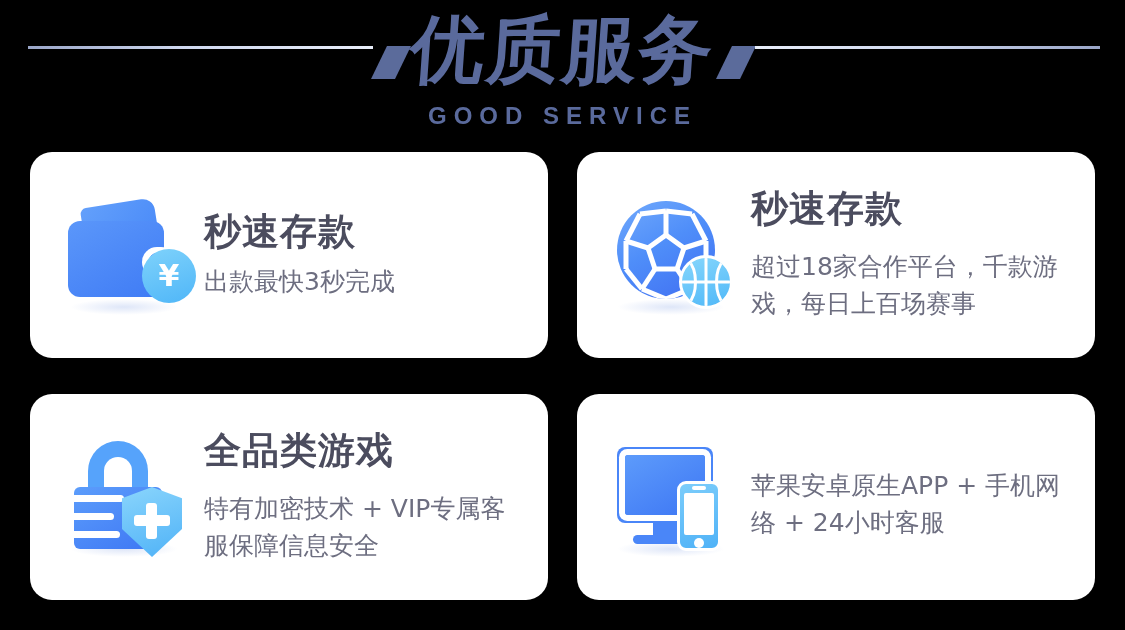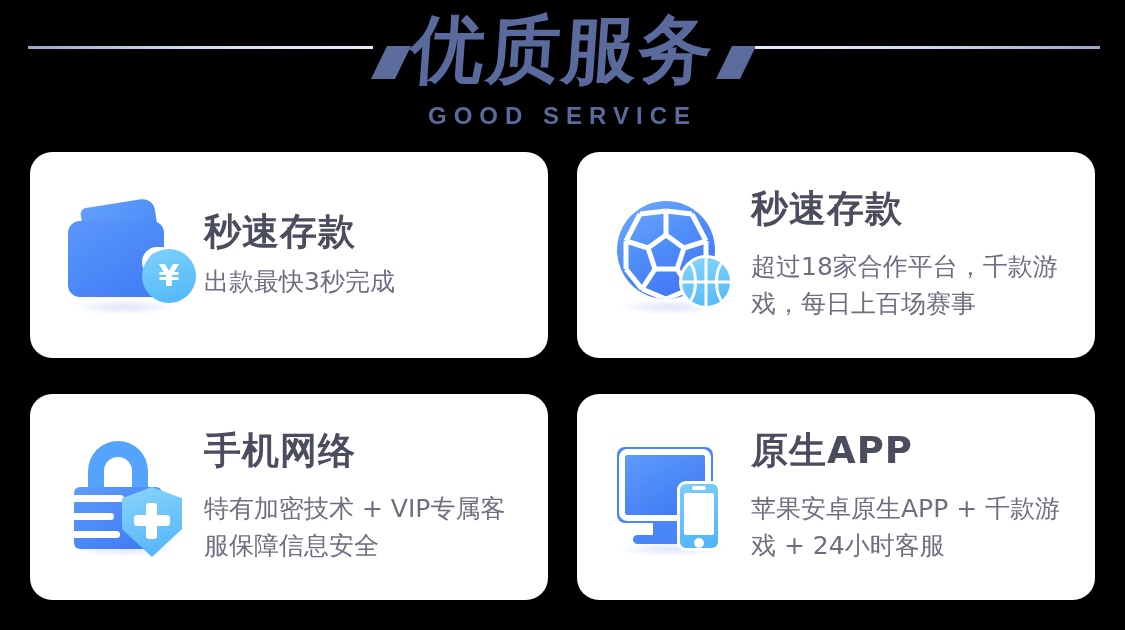--- a/index.html
+++ b/index.html
@@ -327,37 +327,36 @@
         <div class="lk-shackle"></div>
         <div class="lk-body"></div>
         <div class="lk-bar b1"></div>
         <div class="lk-bar b2"></div>
         <div class="lk-bar b3"></div>
         <div class="shield"></div>
         <div class="shield-plus-h"></div>
         <div class="shield-plus-v"></div>
       </div>
       <div class="card-text">
-        <div class="card-title">手机网络</div>
+        <div class="card-title">全品类游戏</div>
         <div class="card-sub two-line">特有加密技术 + VIP专属客服保障信息安全</div>
       </div>
     </div>
 
     <div class="card">
       <div class="card-icon">
         <div class="ico-shadow"></div>
         <div class="mon-frame"></div>
         <div class="mon-screen"></div>
         <div class="mon-neck"></div>
         <div class="mon-base"></div>
         <div class="phone"></div>
         <div class="ph-screen"></div>
         <div class="ph-speaker"></div>
         <div class="ph-home"></div>
       </div>
       <div class="card-text">
-        <div class="card-title">原生APP</div>
-        <div class="card-sub two-line">苹果安卓原生APP + 千款游戏 + 24小时客服</div>
+        <div class="card-sub two-line">苹果安卓原生APP + 手机网络 + 24小时客服</div>
       </div>
     </div>
 
   </div>
 </div>
 
 </body></html>

